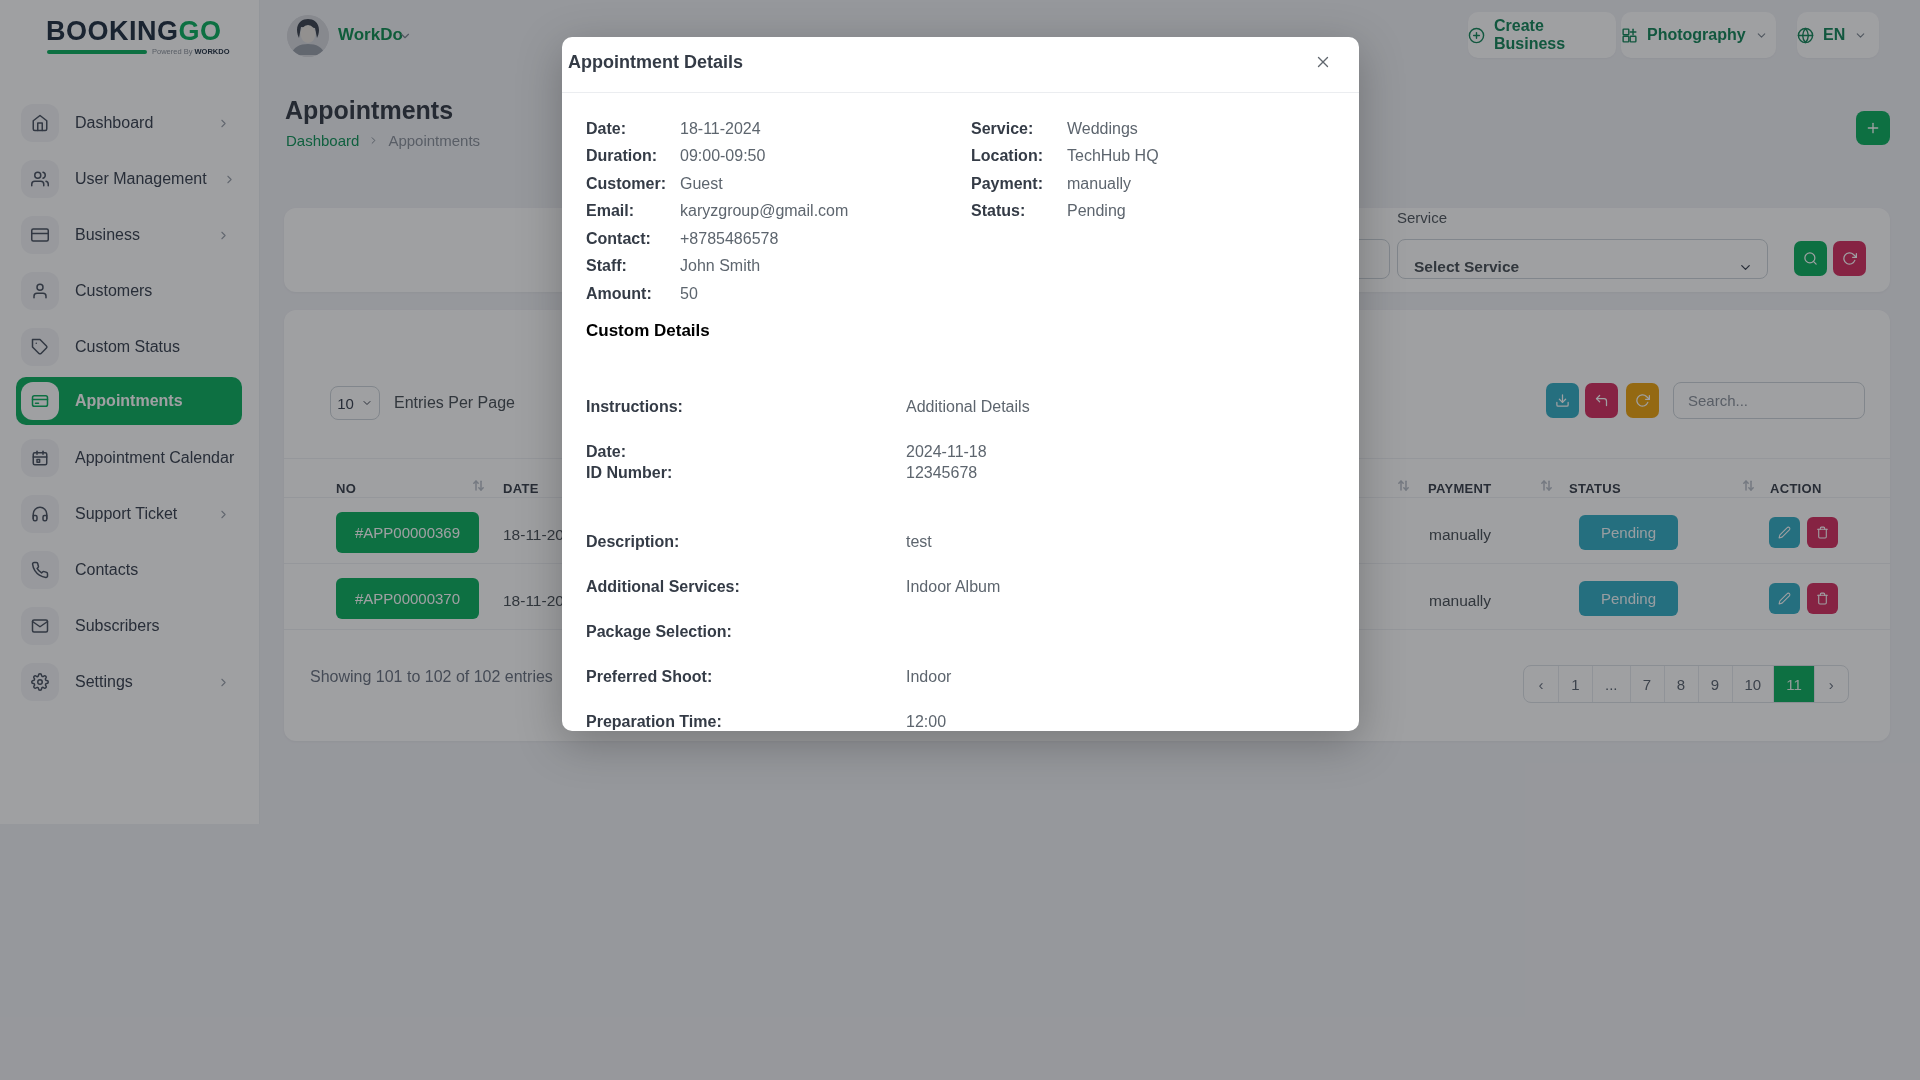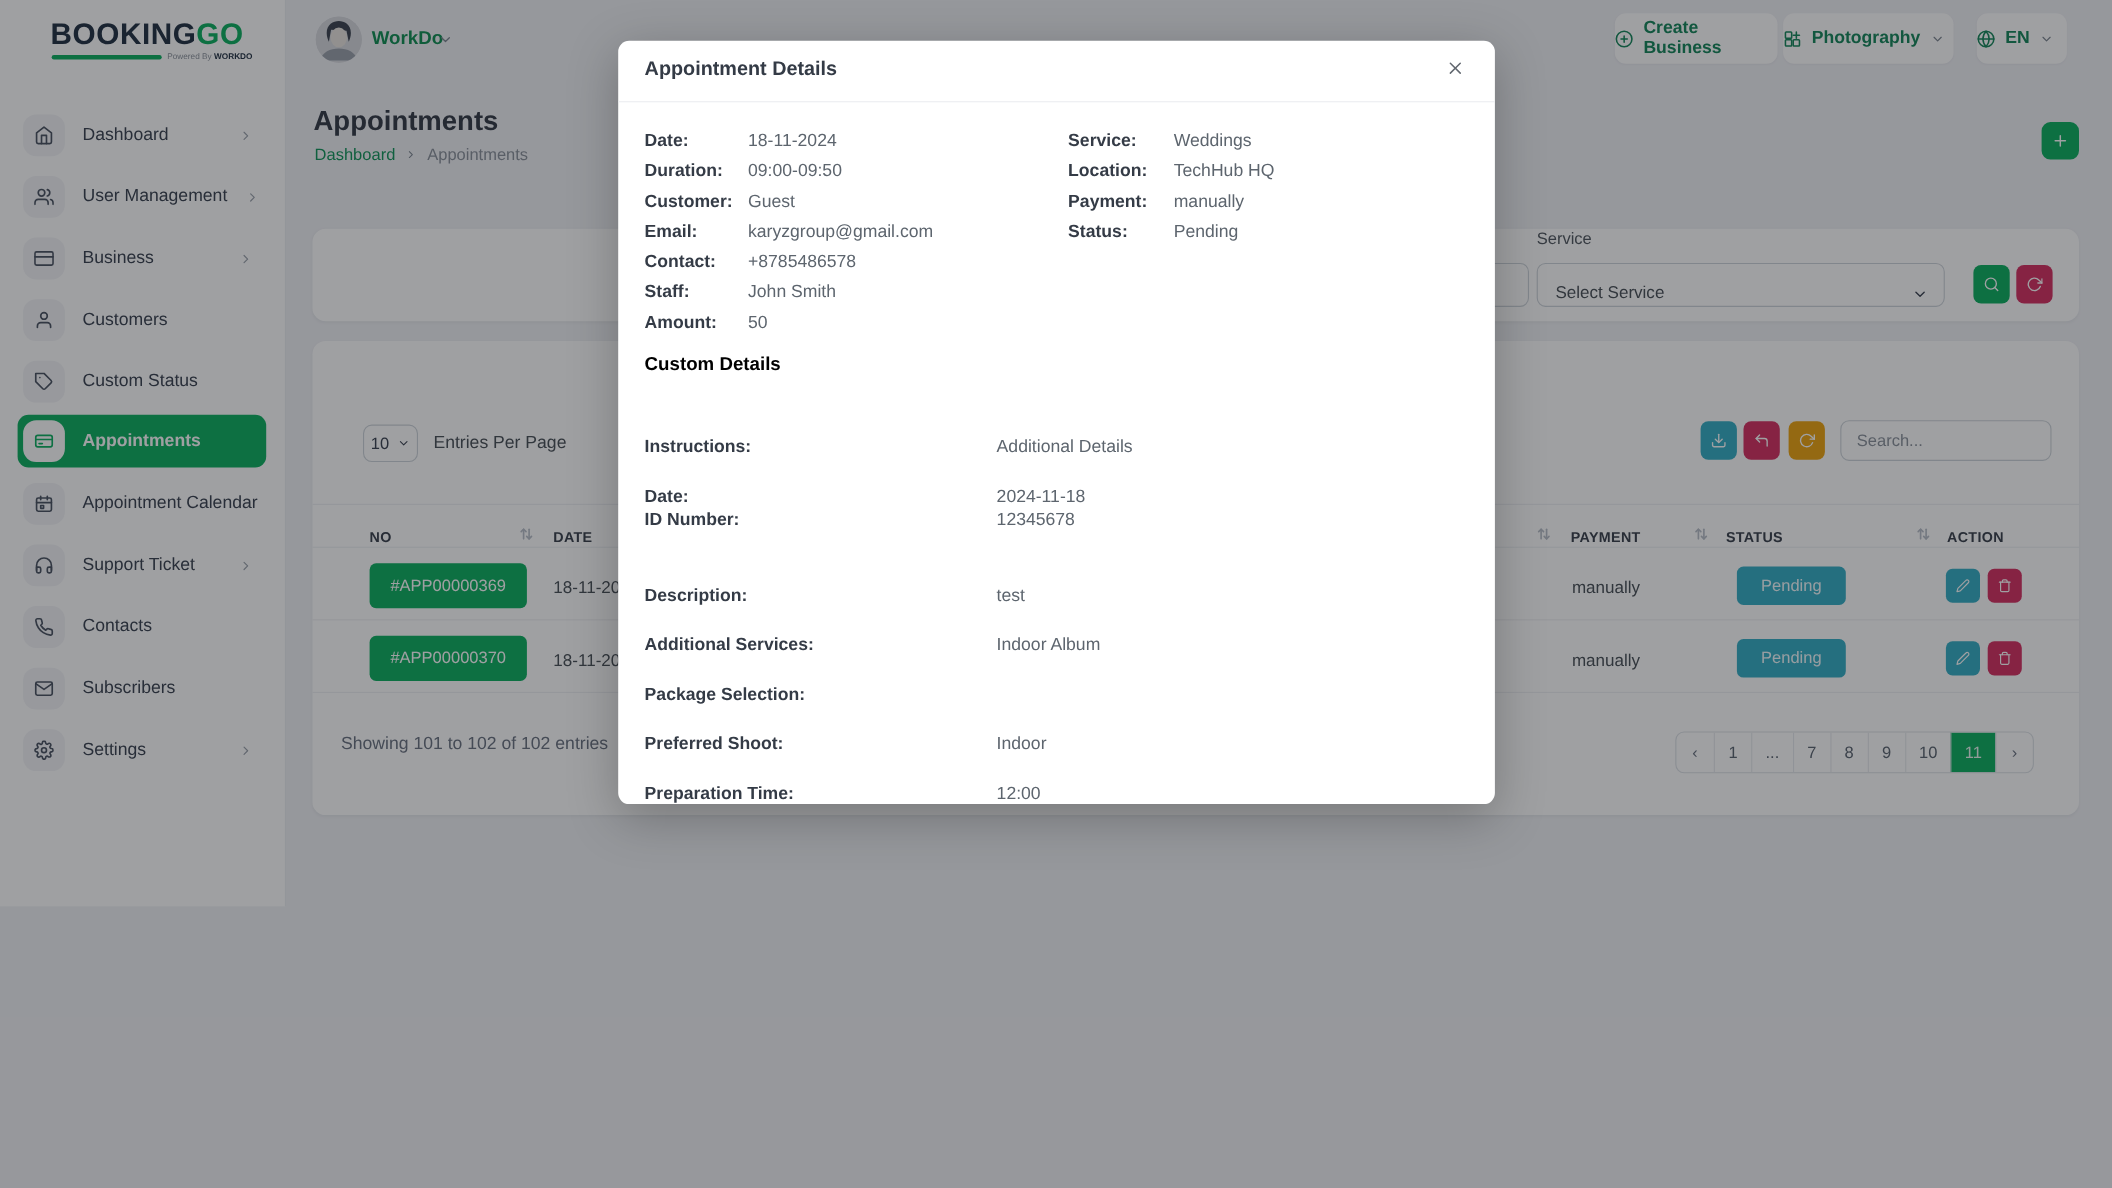--- a/index.html
+++ b/index.html
@@ -36,21 +36,21 @@
   .crumb-cur { color:#8a919b; }
   .add-btn { left:1856px; top:111px; width:34px; height:34px; border-radius:8px; background:#0caf60; color:#fff; display:flex; align-items:center; justify-content:center; cursor:pointer; }
 
   
   .card { background:#ffffff; border-radius:12px; box-shadow:0 1px 3px rgba(20,30,40,.05); }
   .filter-card { left:284px; top:208px; width:1606px; height:84px; }
   .table-card { left:284px; top:310px; width:1606px; height:431px; }
 
   .flt-input { left:604px; top:239px; width:786px; height:40px; background:#fff; border:1px solid #ced4da; border-radius:8px; }
   .flt-label { left:1397px; top:209px; font-size:15px; color:#51585f; }
-  .flt-select { left:1397px; top:239px; width:371px; height:40px; border:1px solid #ced4da; border-radius:8px; background:#fff; display:flex; align-items:center; justify-content:space-between; padding:16px 14px 0 16px; font-size:15.5px; color:#495057; cursor:pointer; }
+  .flt-select { left:1397px; top:239px; width:371px; height:40px; border:1px solid #ced4da; border-radius:8px; background:#fff; display:flex; align-items:center; justify-content:space-between; padding:16px 14px 0 16px; font-size:15.5px; color:#495057; cursor:pointer;font-weight:bold; }
   .sq-btn { width:33px; height:35px; border-radius:7px; display:flex; align-items:center; justify-content:center; color:#fff; cursor:pointer; }
   .green-bg { background:#0caf60; } .teal-bg { background:#35aec5; } .crimson-bg { background:#d63062; } .orange-bg { background:#eda410; }
 
   .entries-select { left:46px; top:76px; width:50px; height:34px; border:1px solid #ced4da; border-radius:8px; background:#fff; display:flex; align-items:center; justify-content:center; gap:7px; font-size:15px; color:#3a4250; cursor:pointer; }
   .entries-label { left:110px; top:84px; font-size:16px; color:#495057; }
   .tbl-search { left:1389px; top:72px; width:192px; height:37px; border:1px solid #ced4da; border-radius:8px; background:#fff; font-size:15px; color:#495057; padding:0 14px; font-family:"Liberation Sans", sans-serif; }
   .tbl-search::placeholder { color:#8a919b; }
 
   .th { top:171px; font-size:13px; font-weight:700; color:#39404c; letter-spacing:.3px; }
   .sort-ic { top:168px; color:#b8bec8; }
@@ -63,21 +63,21 @@
   .tbl-footer { left:26px; top:358px; font-size:16px; color:#6a7280; }
   .pager { left:1239px; top:355px; height:38px; display:flex; border:1px solid #dde1e6; border-radius:8px; overflow:hidden; background:#fff; }
   .pg { min-width:34px; padding:0 12px; display:flex; align-items:center; justify-content:center; font-size:15px; color:#5b6470; border-left:1px solid #e7eaee; cursor:pointer; }
   .pg:first-child { border-left:none; }
   .pg.active { background:#0caf60; color:#eaf7f0; }
   .pg.nav { color:#6a7280; }
 
   
   .overlay { left:0; top:0; width:1920px; height:1080px; background:rgba(15,18,22,.40); z-index:40; }
   .modal { left:562px; top:37px; width:797px; height:694px; background:#fff; border-radius:10px; box-shadow:0 12px 45px rgba(0,0,0,.25); z-index:50; }
-  .modal-title { left:24px; top:43px; font-size:18px; font-weight:600; color:#343b46; }
+  .modal-title { left:6px; top:43px; font-size:18px; font-weight:600; color:#343b46; }
   .modal-close { left:752px; top:45px; color:#61676f; cursor:pointer; }
   .modal-divider { left:0px; top:55px; width:797px; height:1px; background:#ebedf0; }
   .dcol { top:78px; display:flex; flex-direction:column; }
   .drow { display:flex; height:27.5px; align-items:center; font-size:16px; }
   .dlabel { font-weight:600; color:#343b46; flex:0 0 auto; }
   .dvalue { color:#5d656e; }
   .custom-title { left:24px; top:284px; font-size:17px; font-weight:700; color:#000000; }
   .crow { left:24px; height:24px; display:flex; align-items:center; font-size:16px; }
   .crow .dlabel { width:320px; }
 </style>

